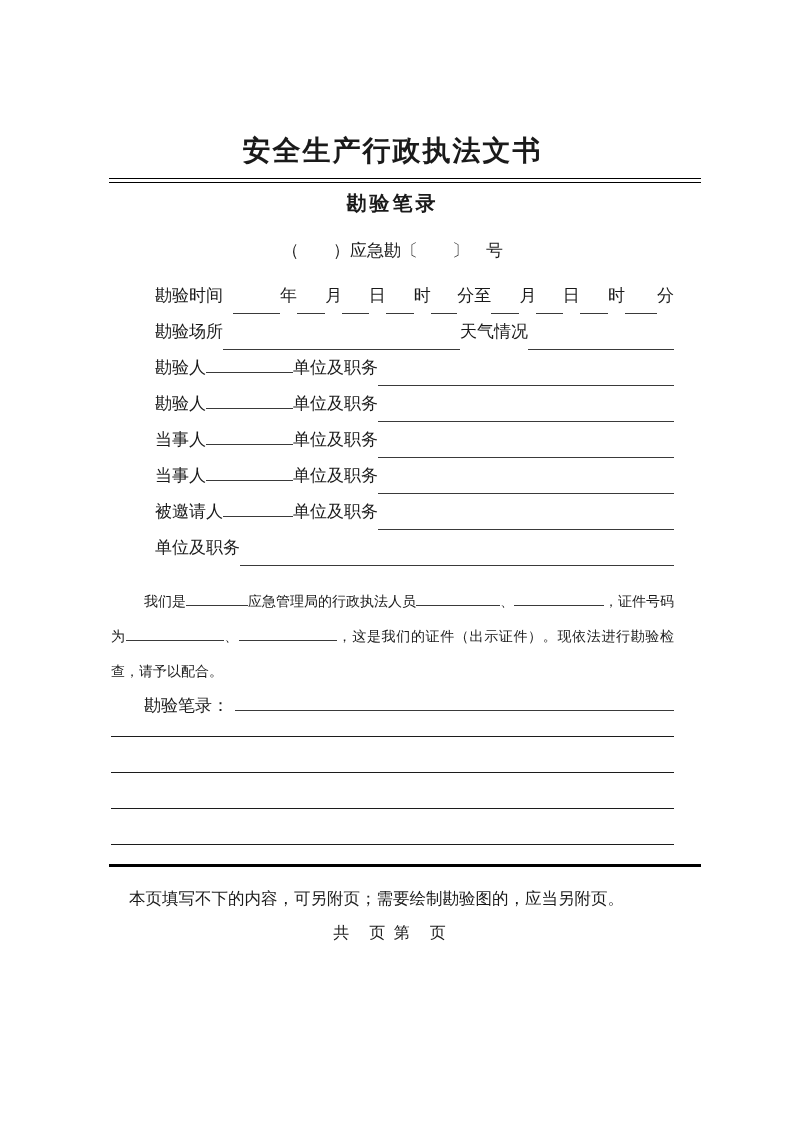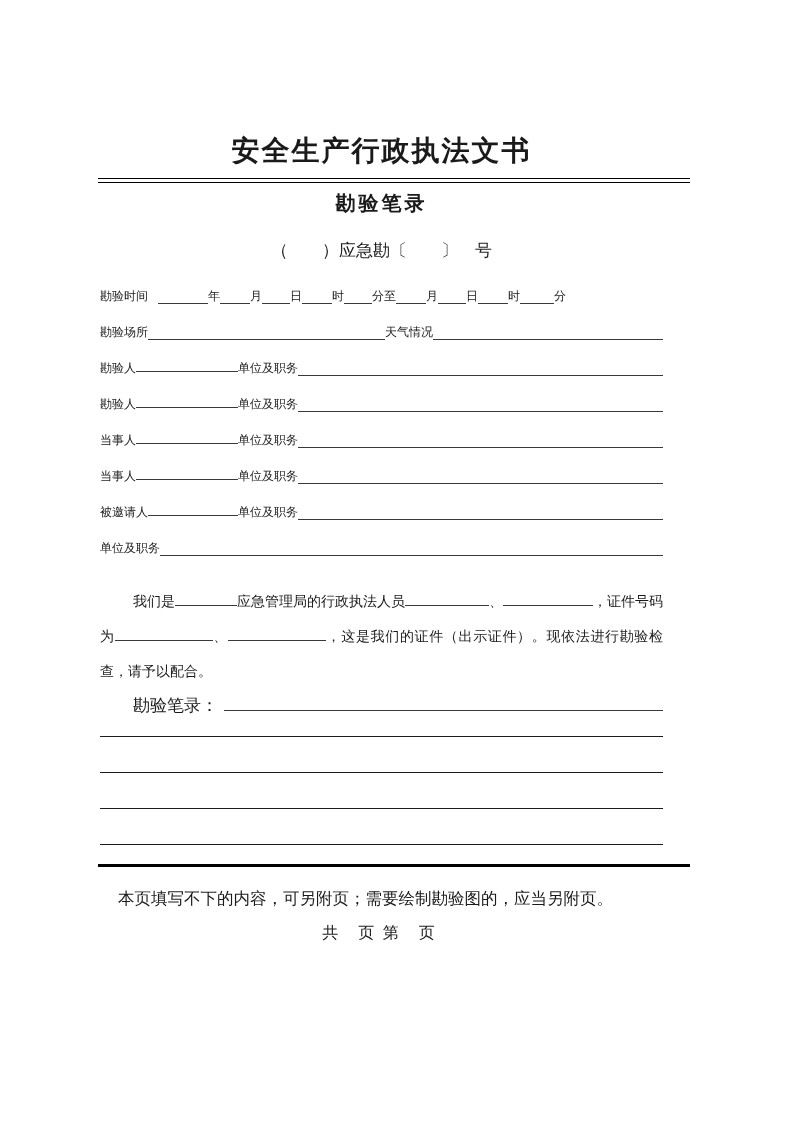--- a/index.html
+++ b/index.html
@@ -6,21 +6,21 @@
   .page {
     position:relative;
     width:793px; height:1122px;
     background:#ffffff;
     color:#1a1a1a;
     font-family:"Liberation Sans", sans-serif;
     overflow:hidden;
   }
   .content {
     position:absolute;
-    left:100px; top:0;
+    left:111px; top:0;
     width:563px;
   }
   .header-title {
     margin-top:134px;
     font-size:28px; line-height:34px;
     font-weight:bold;
     text-align:center;
     letter-spacing:2px;
   }
   .double-rule {
@@ -39,25 +39,26 @@
     letter-spacing:3px;
   }
   .doc-number {
     margin-top:20px;
     font-size:17px; line-height:22px;
     text-align:center;
   }
   .rows { margin-top:16px; }
   .row {
     display:flex;
-    align-items:center;
+    align-items:flex-end;
     height:36px;
     line-height:36px;
-    font-size:12px;
+    font-size:17px;
     white-space:nowrap;
+    margin-left:44px;
   }
   .lbl { flex:0 0 auto; }
   .bl {
     display:inline-block;
     height:15px;
     border-bottom:1.5px solid #3a3a3a;
   }
   .bl.grow { flex:1 1 auto; }
   .group {
     flex:0 0 auto;

